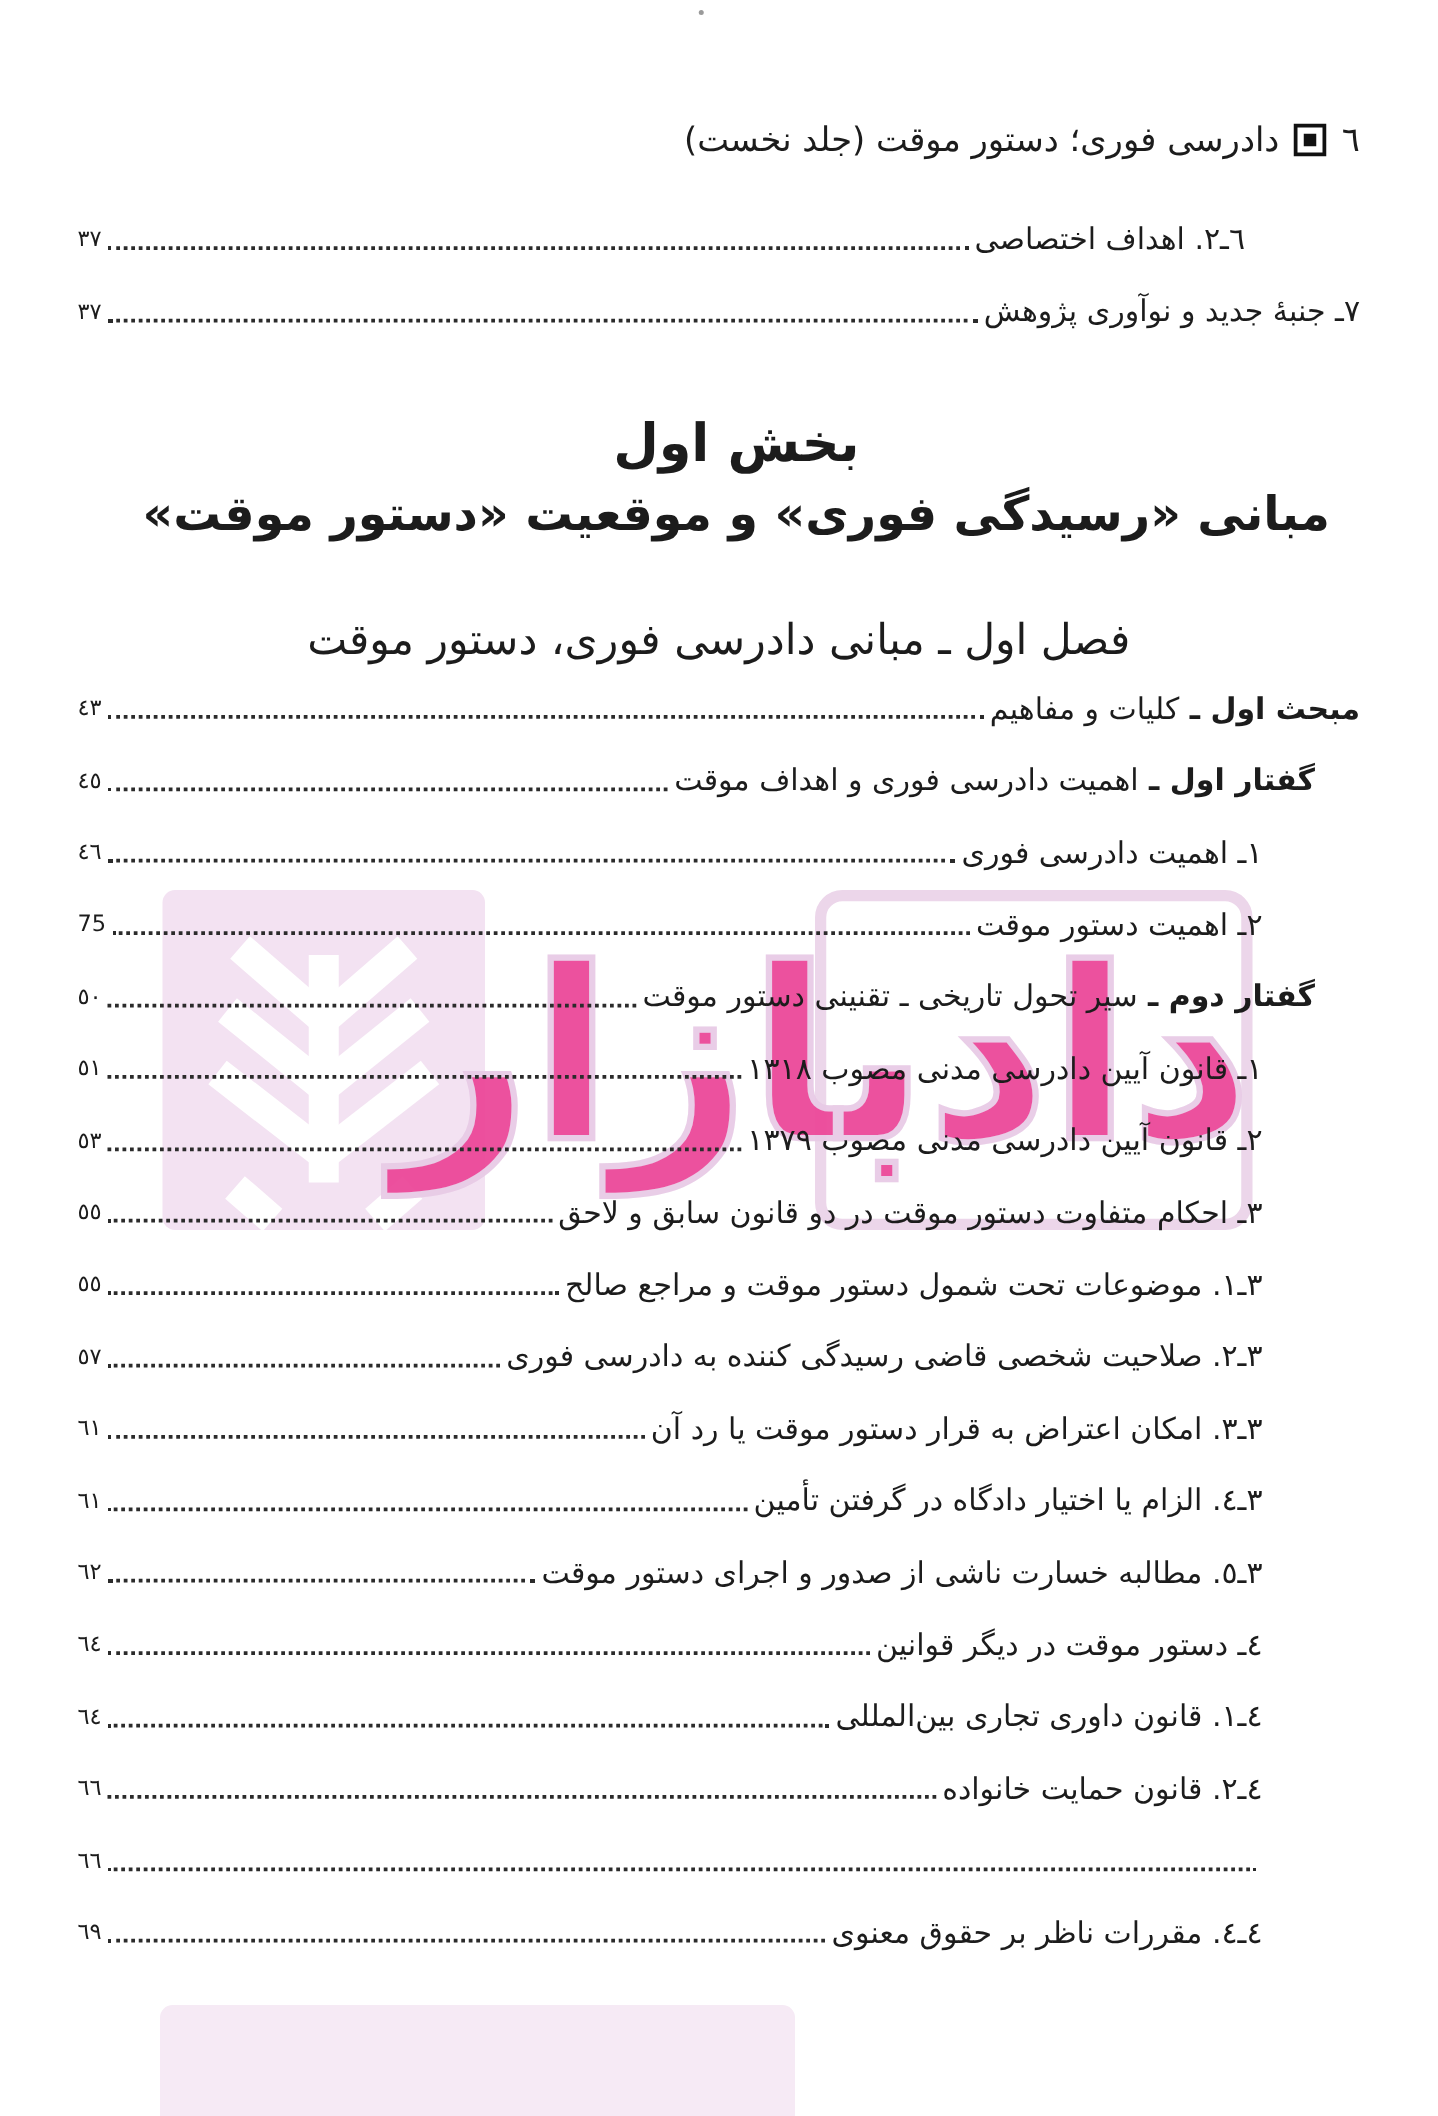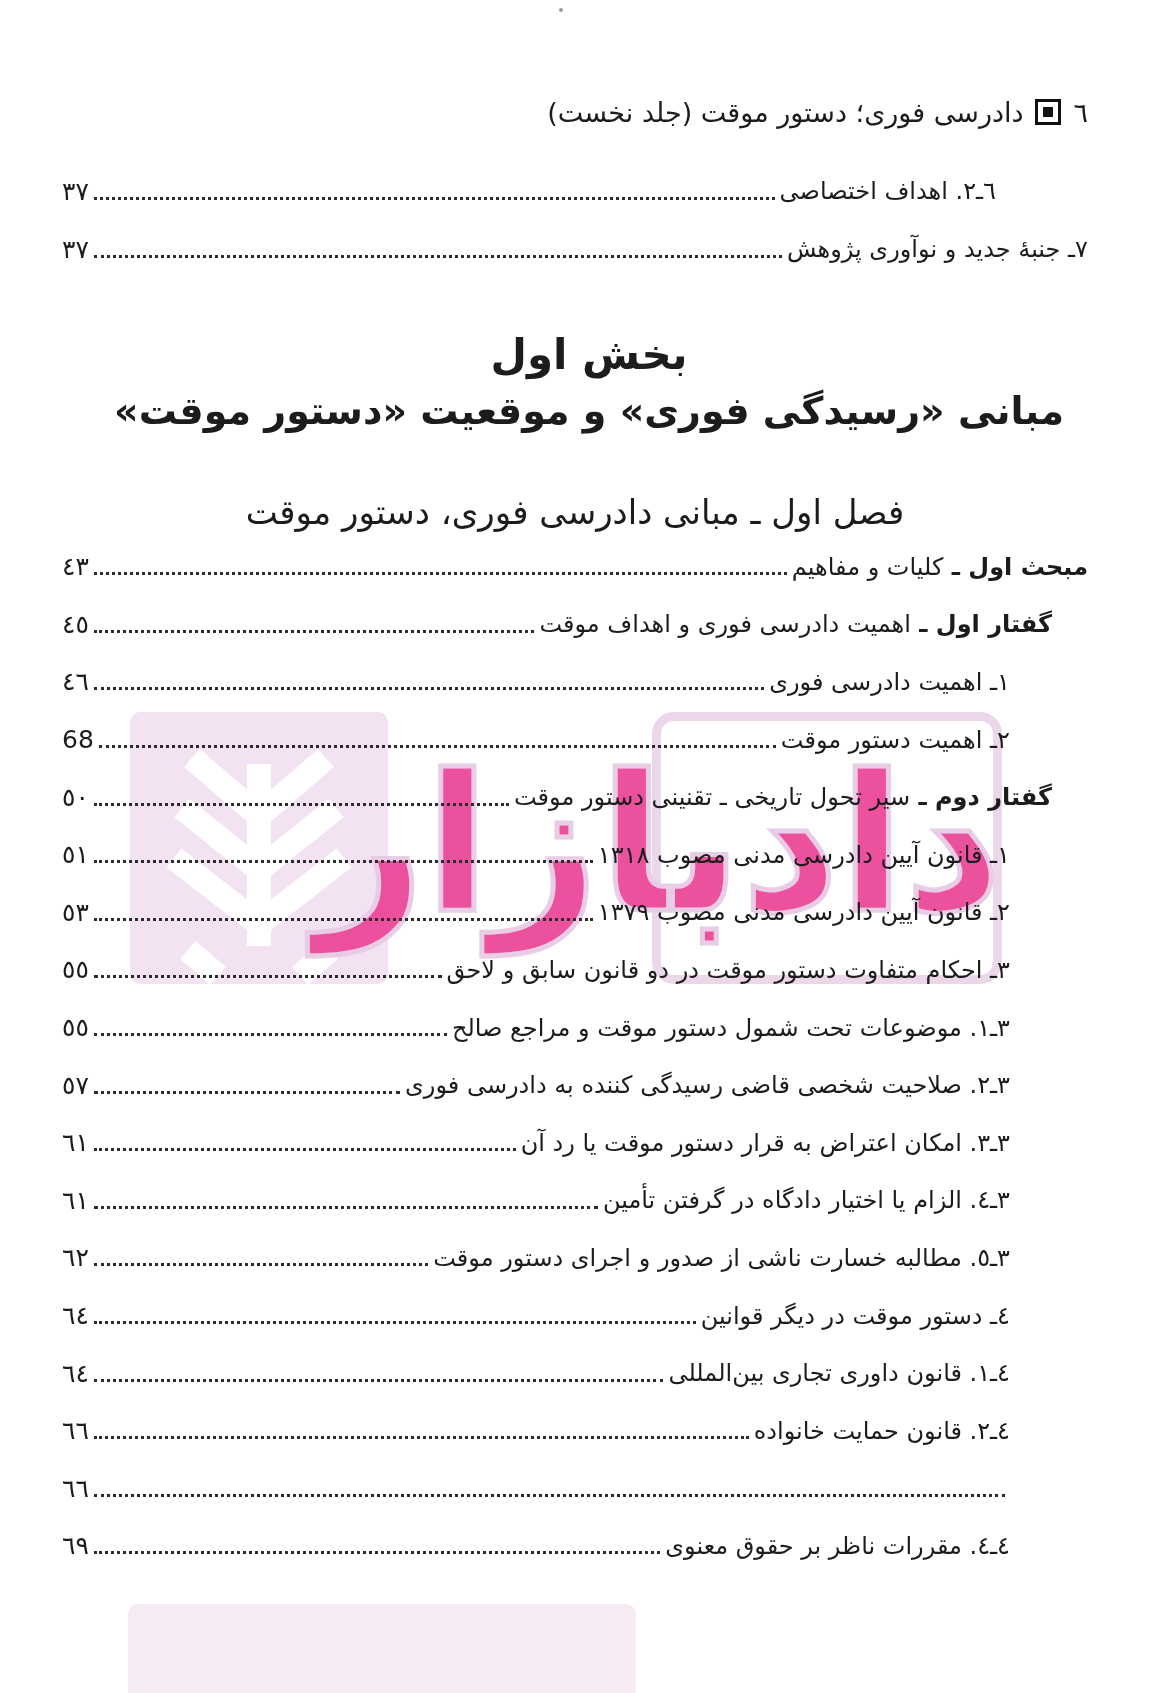--- a/index.html
+++ b/index.html
@@ -60,21 +60,21 @@
   .main-toc{position:absolute;top:538px;right:62px;left:62px;}
   .main-toc .row{height:57.6px;}
   .row{display:flex;align-items:center;direction:rtl;}
   .row .t{white-space:nowrap;font-size:24px;}
   .row .t b{font-weight:700;}
   .row .dots{
     flex:1 1 auto;min-width:14px;
     border-bottom:3.4px dotted #2b2b2b;
     margin:0 5px;transform:translateY(7px);
   }
-  .row .pg{font-size:25px;flex:0 0 auto;}
+  .row .pg{font-size:18px;flex:0 0 auto;}
   .lvl-root{padding-right:0;}
   .lvl-goftar{padding-right:36px;}
   .lvl-sub{padding-right:78px;}
   .lvl-sub2{padding-right:92px;}
 </style>
 </head>
 <body>
 
 <div class="page">
 
@@ -144,21 +144,21 @@
         <span class="pg">٤٥</span>
       </div>
       <div class="row lvl-sub">
         <span class="t"><b></b><span>١ـ اهمیت دادرسی فوری </span></span>
         <span class="dots"></span>
         <span class="pg">٤٦</span>
       </div>
       <div class="row lvl-sub">
         <span class="t"><b></b><span>٢ـ اهمیت دستور موقت </span></span>
         <span class="dots"></span>
-        <span class="pg">68</span>
+        <span class="pg">75</span>
       </div>
       <div class="row lvl-goftar">
         <span class="t"><b>گفتار دوم ـ </b><span>سیر تحول تاریخی ـ تقنینی دستور موقت </span></span>
         <span class="dots"></span>
         <span class="pg">٥٠</span>
       </div>
       <div class="row lvl-sub">
         <span class="t"><b></b><span>١ـ قانون آیین دادرسی مدنی مصوب ١٣١٨ </span></span>
         <span class="dots"></span>
         <span class="pg">٥١</span>

